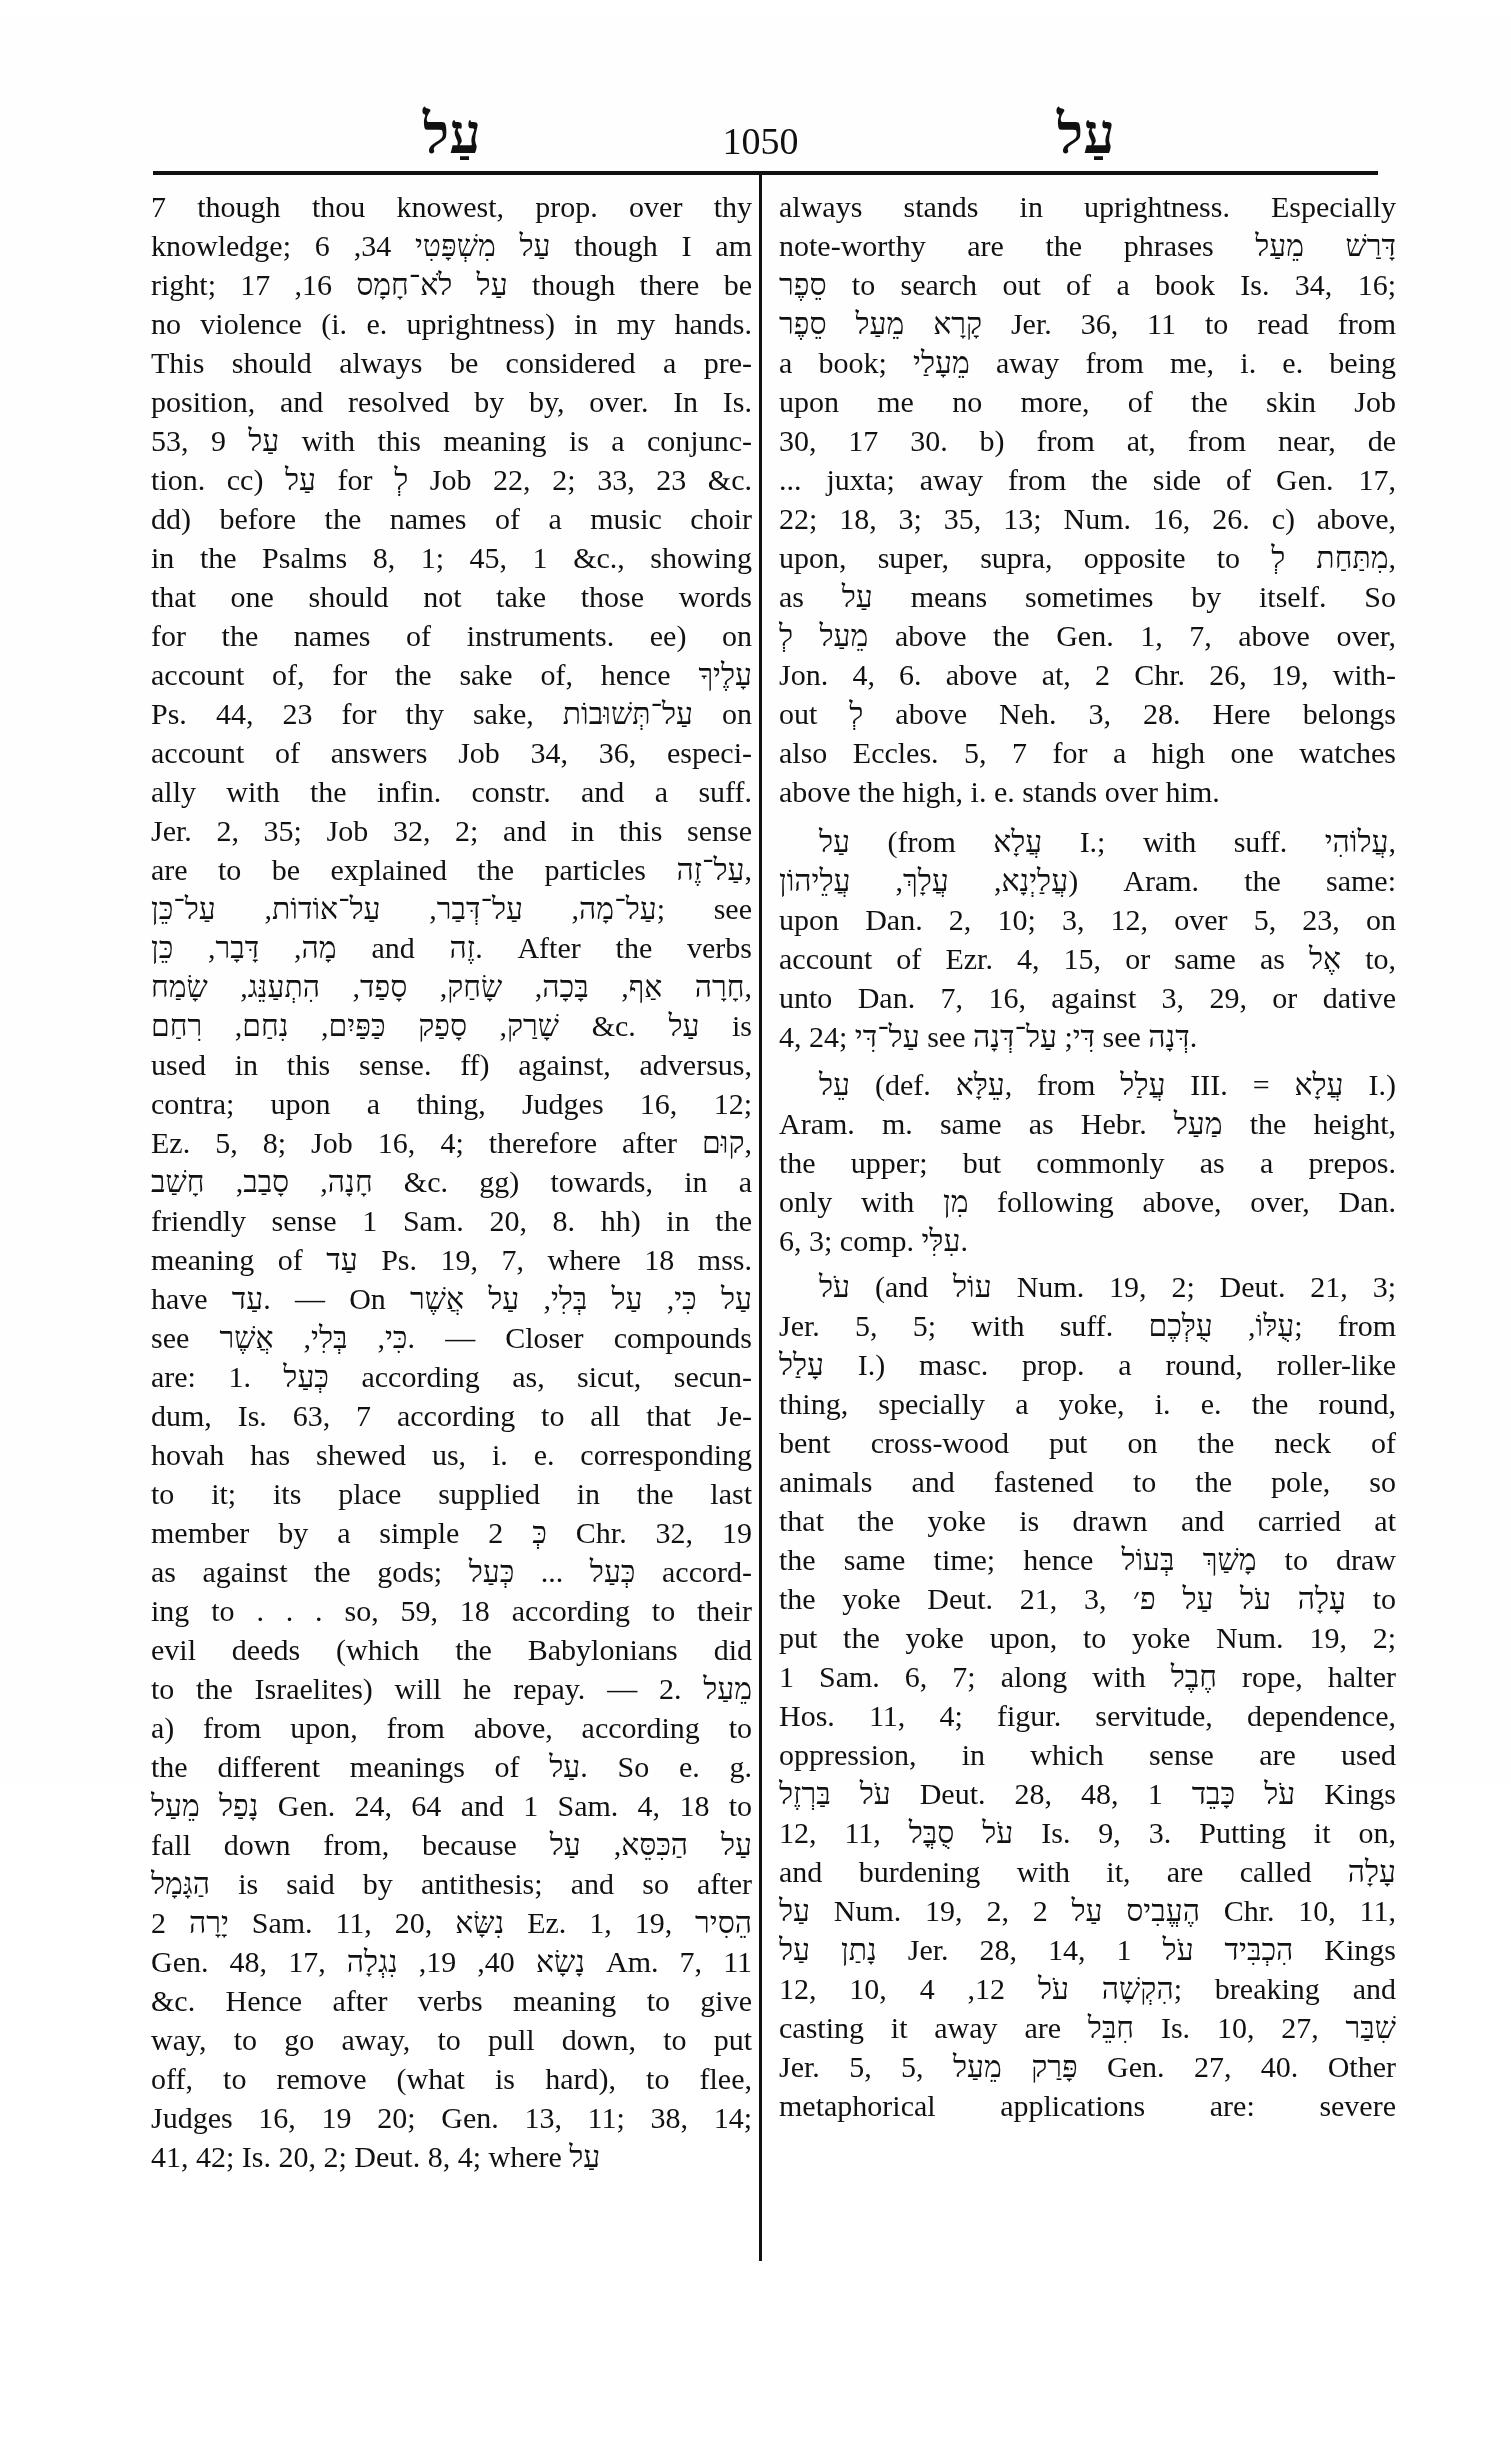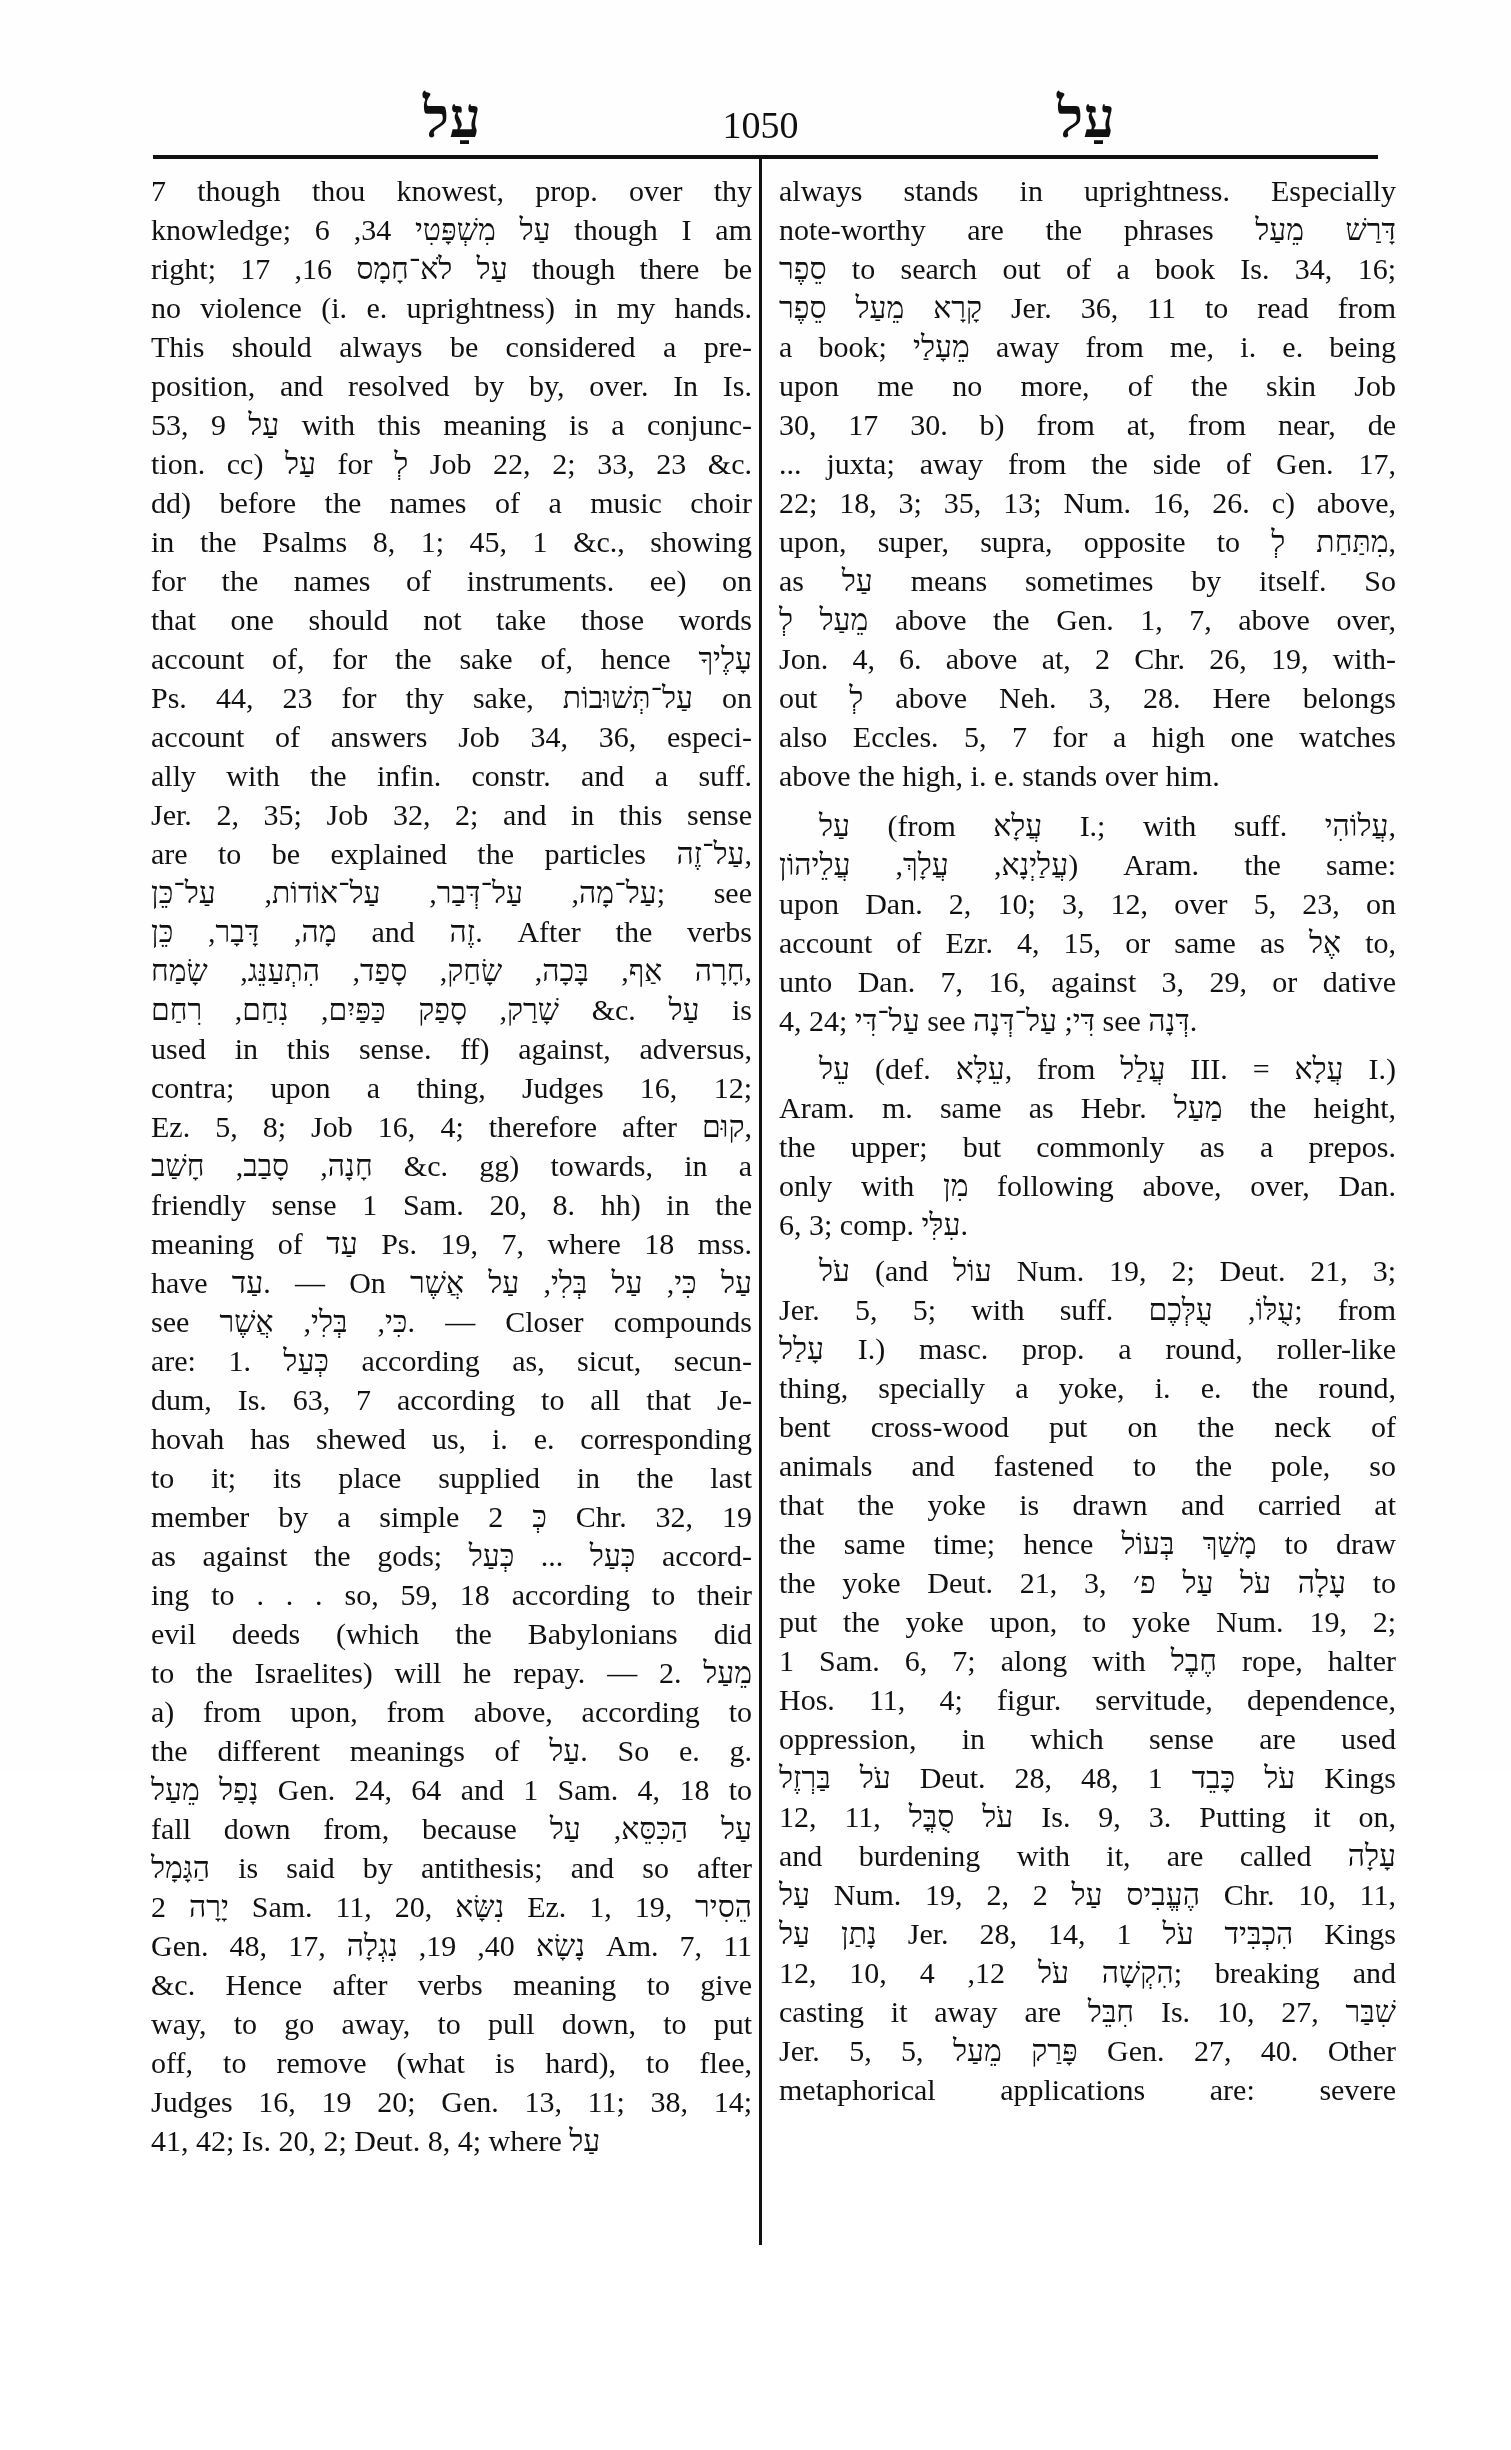--- a/index.html
+++ b/index.html
@@ -1,18 +1,18 @@
 <!DOCTYPE html>
 <html style="font-size:14.4px"><head>
 <meta charset="utf-8">
 <style>
   html, body { margin: 0; padding: 0; background: #ffffff; }
   body { width: 1512px; height: 2450px; position: relative; overflow: hidden;
          font-family: "DejaVu Serif", "Liberation Serif", serif; color: #111111; }
-  .page { position: absolute; left: 0; top: 0; width: 1512px; height: 1770px; background: #fefefe; }
+  .page { position: absolute; left: 0; top: 16px; width: 1512px; height: 1770px; background: #fefefe; }
   .running-head { position: absolute; top: 86px; left: 153px; width: 1225px; height: 63px; }
   .head-word { position: absolute; top: 0; font-size: 56px; font-weight: bold; line-height: 63px;
                font-family: "DejaVu Serif", serif; direction: rtl; }
   .head-word.left { left: 270px; }
   .head-word.right { left: 904px; }
   .page-number { position: absolute; top: 16px; left: 558px; width: 99px; text-align: center;
                  font-size: 38px; line-height: 47px; font-family: "Liberation Serif", serif; }
   .head-rule { position: absolute; top: 155px; left: 153px; width: 1225px; height: 3.6px; background: #111; }
   .column-divider { position: absolute; top: 158px; left: 759px; width: 2.7px; height: 2087px; background: #111; }
   .column { position: absolute; top: 171px; width: 601px;
@@ -41,22 +41,22 @@
       <span class="line" dir="ltr">7 though thou knowest, prop. over thy</span>
       <span class="line" dir="ltr">knowledge; עַל מִשְׁפָּטִי 34, 6 though I am</span>
       <span class="line" dir="ltr">right; עַל לֹא־חָמָס 16, 17 though there be</span>
       <span class="line" dir="ltr">no violence (i. e. uprightness) in my hands.</span>
       <span class="line" dir="ltr">This should always be considered a pre-</span>
       <span class="line" dir="ltr">position, and resolved by by, over. In Is.</span>
       <span class="line" dir="ltr">53, 9 עַל with this meaning is a conjunc-</span>
       <span class="line" dir="ltr">tion. cc) עַל for לְ Job 22, 2; 33, 23 &amp;c.</span>
       <span class="line" dir="ltr">dd) before the names of a music choir</span>
       <span class="line" dir="ltr">in the Psalms 8, 1; 45, 1 &amp;c., showing</span>
+      <span class="line" dir="ltr">that one should not take those words</span>
       <span class="line" dir="ltr">for the names of instruments. ee) on</span>
-      <span class="line" dir="ltr">that one should not take those words</span>
       <span class="line" dir="ltr">account of, for the sake of, hence עָלֶיךָ</span>
       <span class="line" dir="ltr">Ps. 44, 23 for thy sake, עַל־תְּשׁוּבוֹת on</span>
       <span class="line" dir="ltr">account of answers Job 34, 36, especi-</span>
       <span class="line" dir="ltr">ally with the infin. constr. and a suff.</span>
       <span class="line" dir="ltr">Jer. 2, 35; Job 32, 2; and in this sense</span>
       <span class="line" dir="ltr">are to be explained the particles עַל־זֶה,</span>
       <span class="line" dir="ltr">עַל־מָה, עַל־דְּבַר, עַל־אוֹדוֹת, עַל־כֵּן; see</span>
       <span class="line" dir="ltr">מָה, דָּבָר, כֵּן and זֶה. After the verbs</span>
       <span class="line" dir="ltr">חָרָה אַף, בָּכָה, שָׂחַק, סָפַד, הִתְעַנֵּג, שָׂמַח,</span>
       <span class="line" dir="ltr">שָׁרַק, סָפַק כַּפַּיִם, נִחַם, רִחַם &amp;c. עַל is</span>

